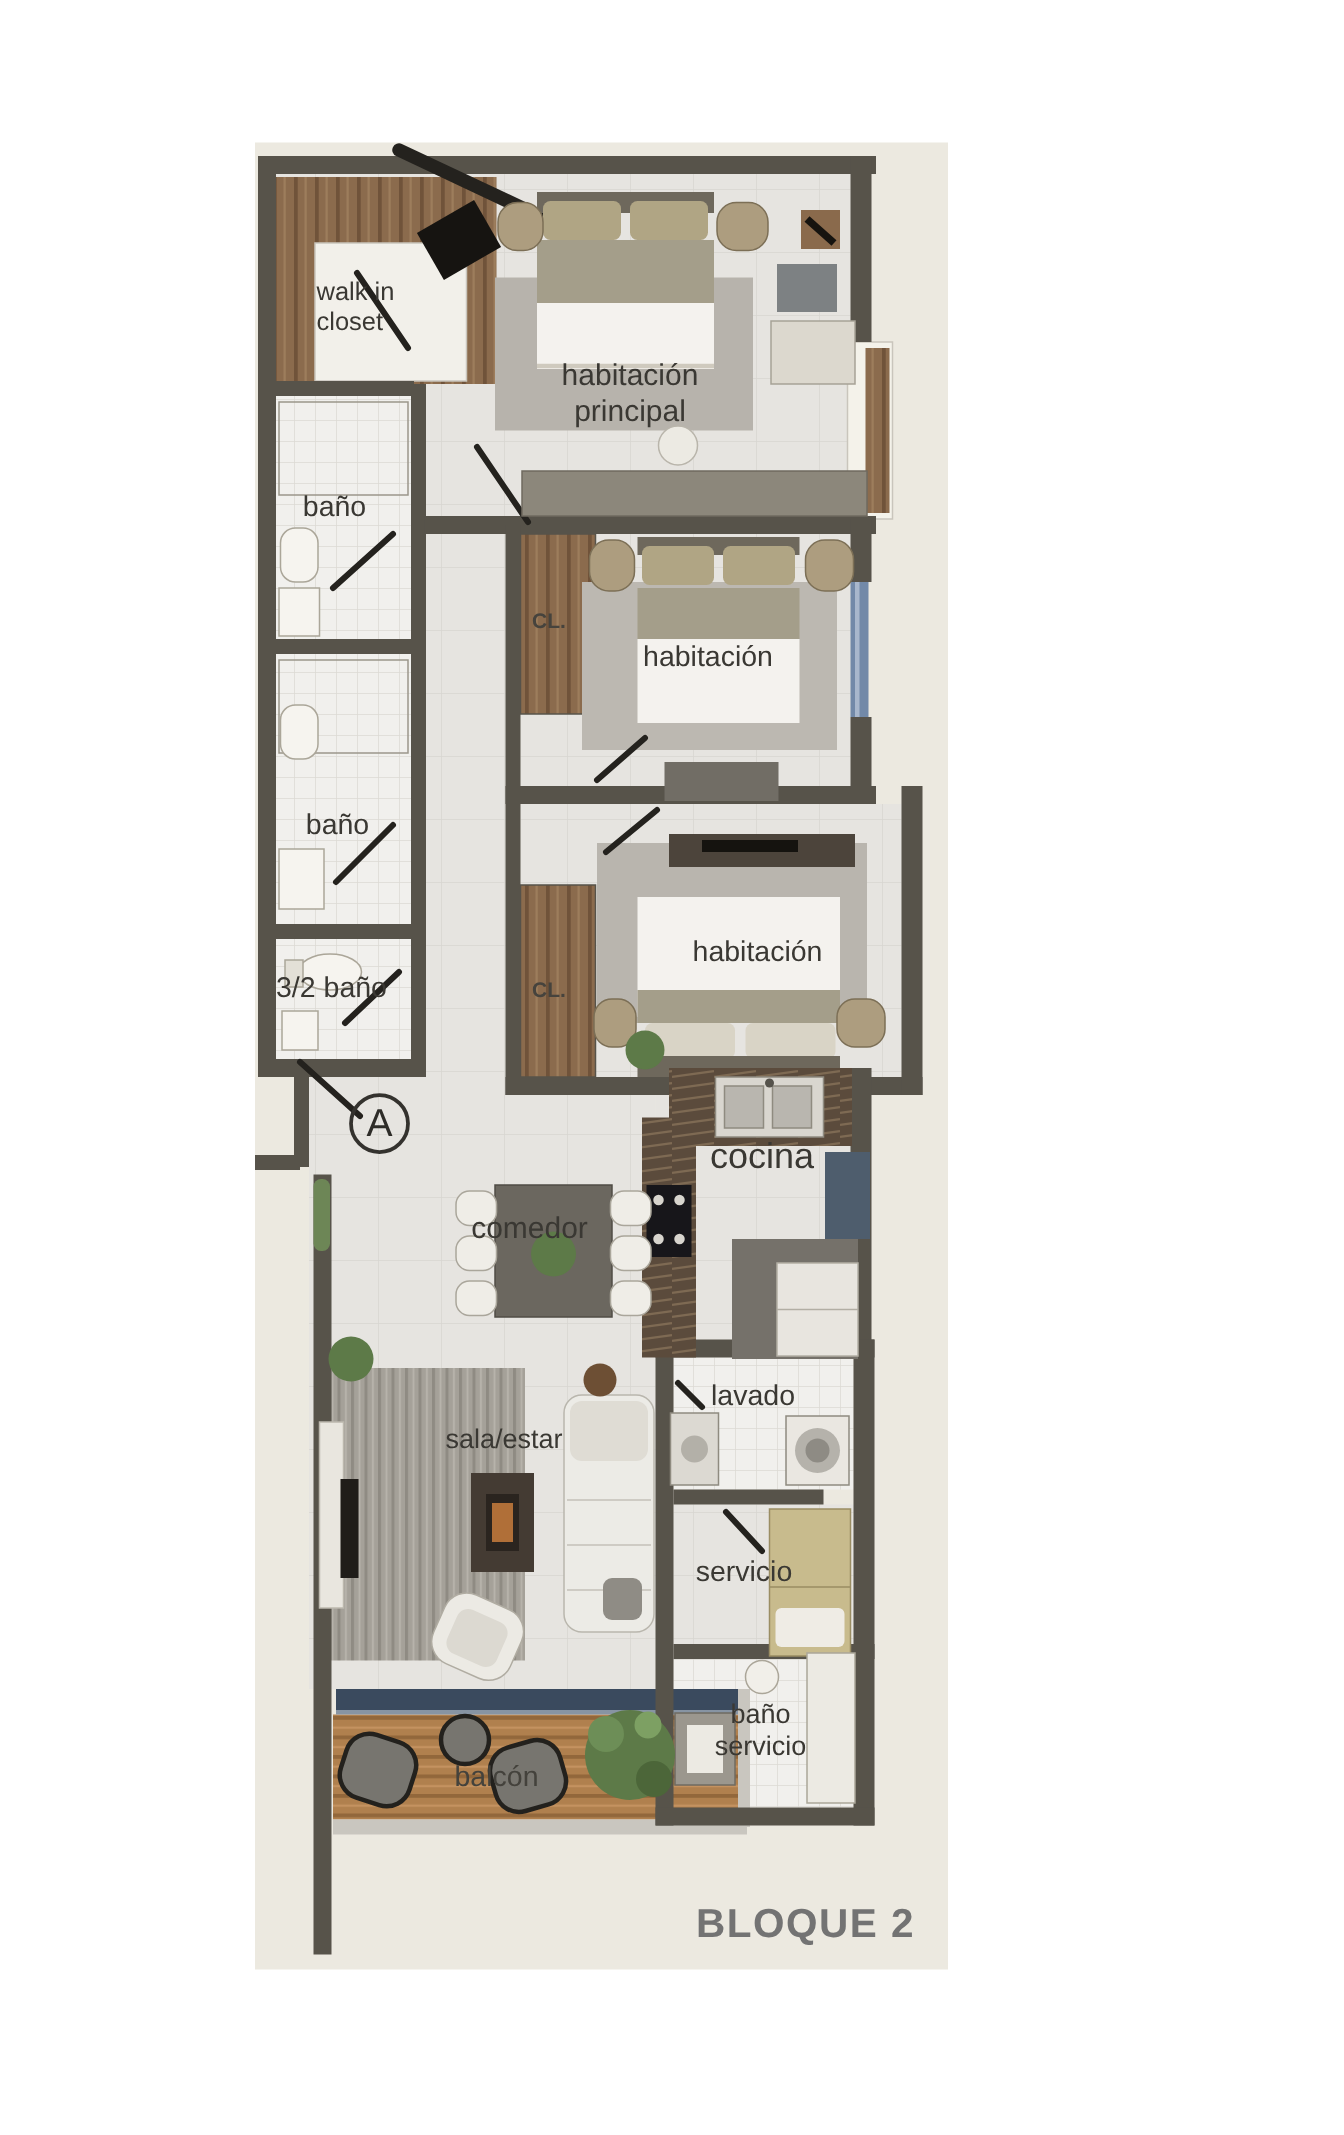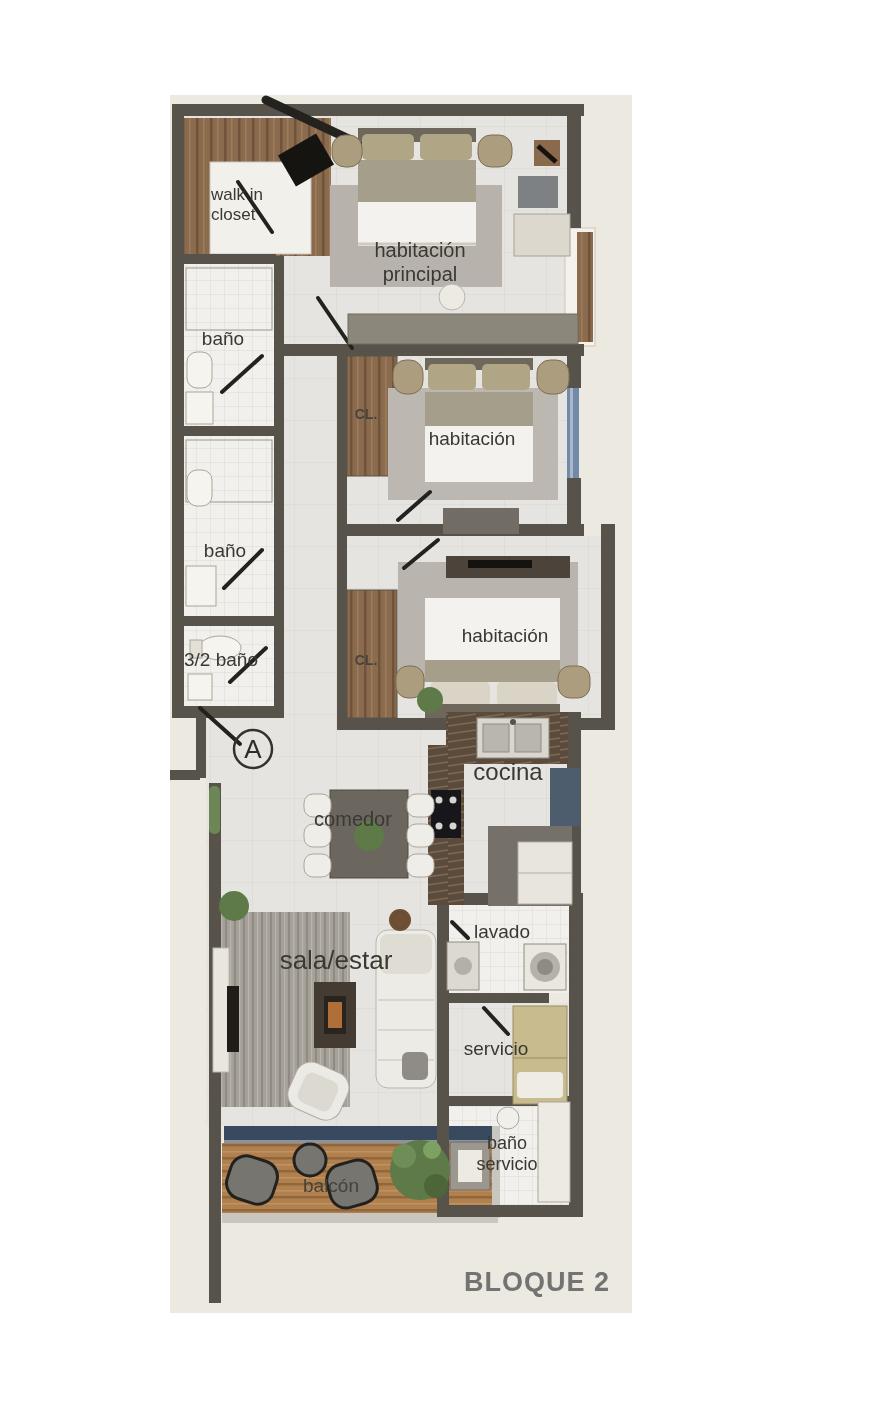--- a/index.html
+++ b/index.html
@@ -14,21 +14,21 @@
   .lbl-banio1{left:223px;top:339px;font-size:19px;}
   .lbl-cl1{left:366px;top:414px;font-size:14px;font-weight:bold;color:#46433d;}
   .lbl-hab2{left:472px;top:439px;font-size:19px;}
   .lbl-banio2{left:225px;top:551px;font-size:19px;}
   .lbl-medio{left:221px;top:660px;font-size:19px;}
   .lbl-cl2{left:366px;top:660px;font-size:14px;font-weight:bold;color:#46433d;}
   .lbl-hab3{left:505px;top:636px;font-size:19px;}
   .lbl-cocina{left:508px;top:772px;font-size:24px;}
   .lbl-comedor{left:353px;top:820px;font-size:20px;}
   .lbl-a{left:253px;top:749px;font-size:26px;color:#2e2c28;}
-  .lbl-sala{left:336px;top:960px;font-size:26px;}
+  .lbl-sala{left:336px;top:960px;font-size:18px;}
   .lbl-lavado{left:502px;top:932px;font-size:19px;}
   .lbl-servicio{left:496px;top:1049px;font-size:19px;}
   .lbl-banioserv{left:507px;top:1154px;font-size:18px;}
   .lbl-balcon{left:331px;top:1186px;font-size:19px;color:#44423c;text-align:right;}
   .lbl-bloque{left:537px;top:1283px;font-size:27px;font-weight:bold;color:#737373;letter-spacing:1px;}
   .lbl-k23{left:795px;top:1322px;font-size:92px;font-weight:bold;color:#dfdfdf;letter-spacing:2px;}
 </style>
 </head>
 <body>
 

